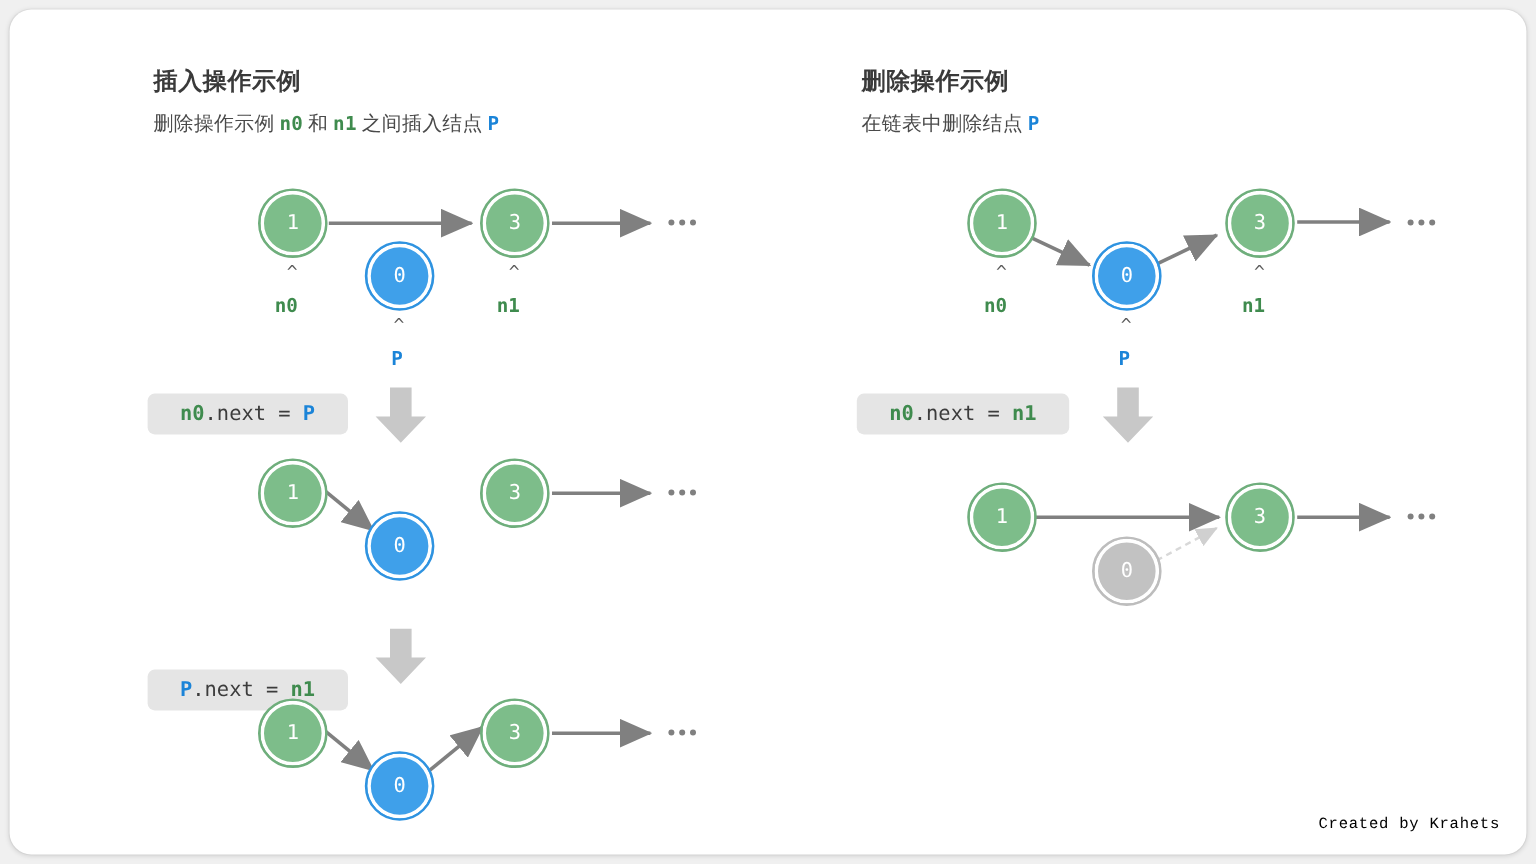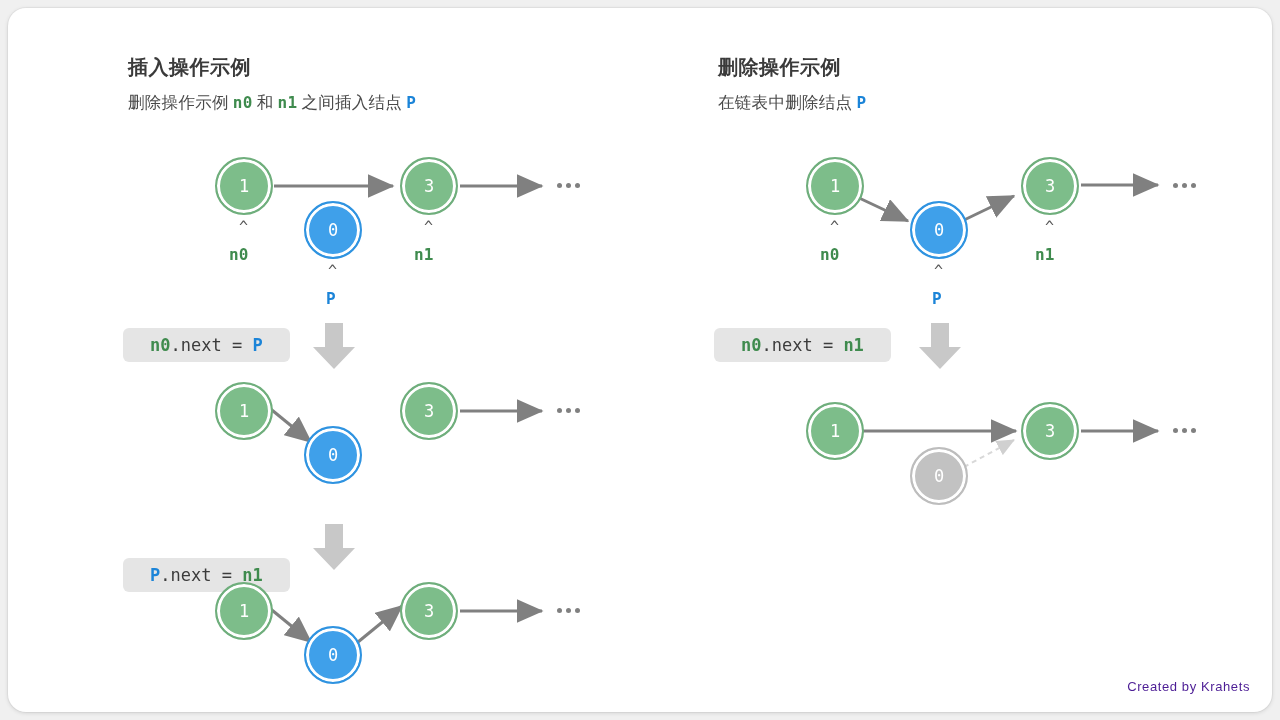--- a/index.html
+++ b/index.html
@@ -147,23 +147,23 @@
     left: 0; top: 0;
     width: 632px; height: 704px;
     z-index: 1;
     pointer-events: none;
   }
 
   #credit {
     position: absolute;
     right: 22px;
     bottom: 18px;
-    font-family: Liberation Sans, sans-serif;
+    font-family: Liberation Mono, monospace;
     font-size: 13px;
-    color: #4c1d95;
+    color: #000000;
     letter-spacing: 0.6px;
     white-space: nowrap;
   }
 </style>
 </head>
 <body>
 
 <div id="card">
 
   <div class="panel" id="panel-left">

